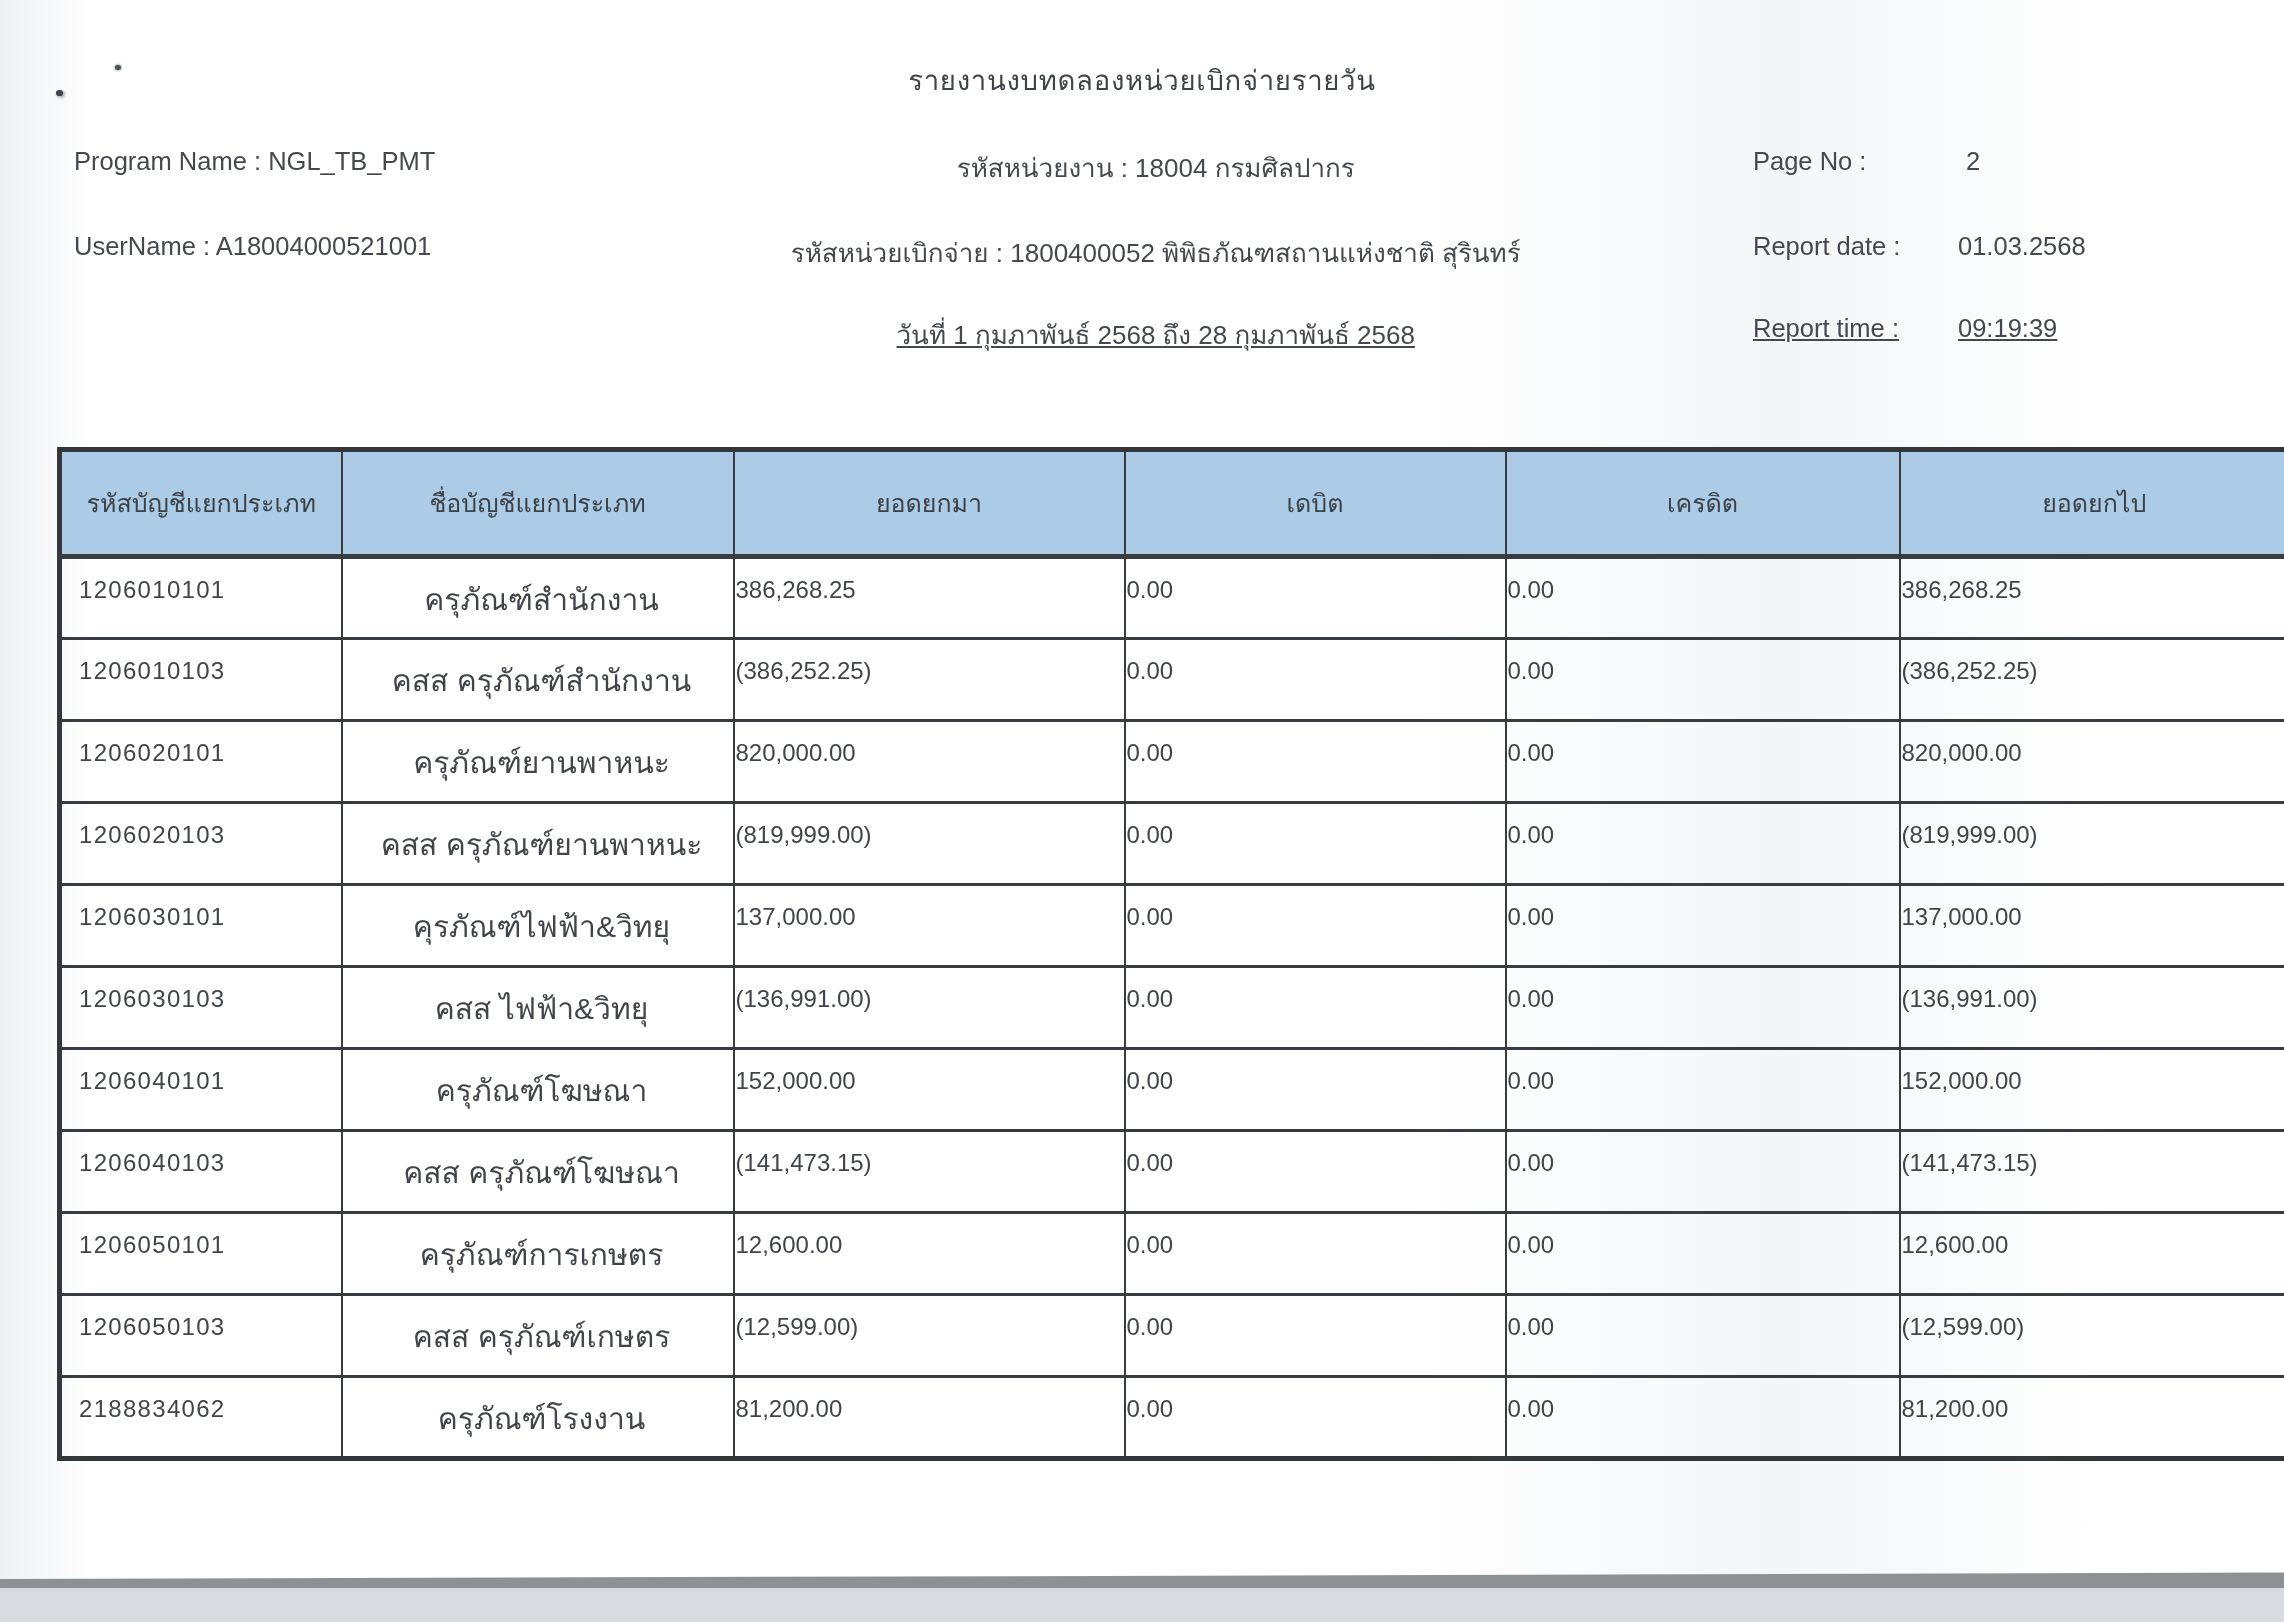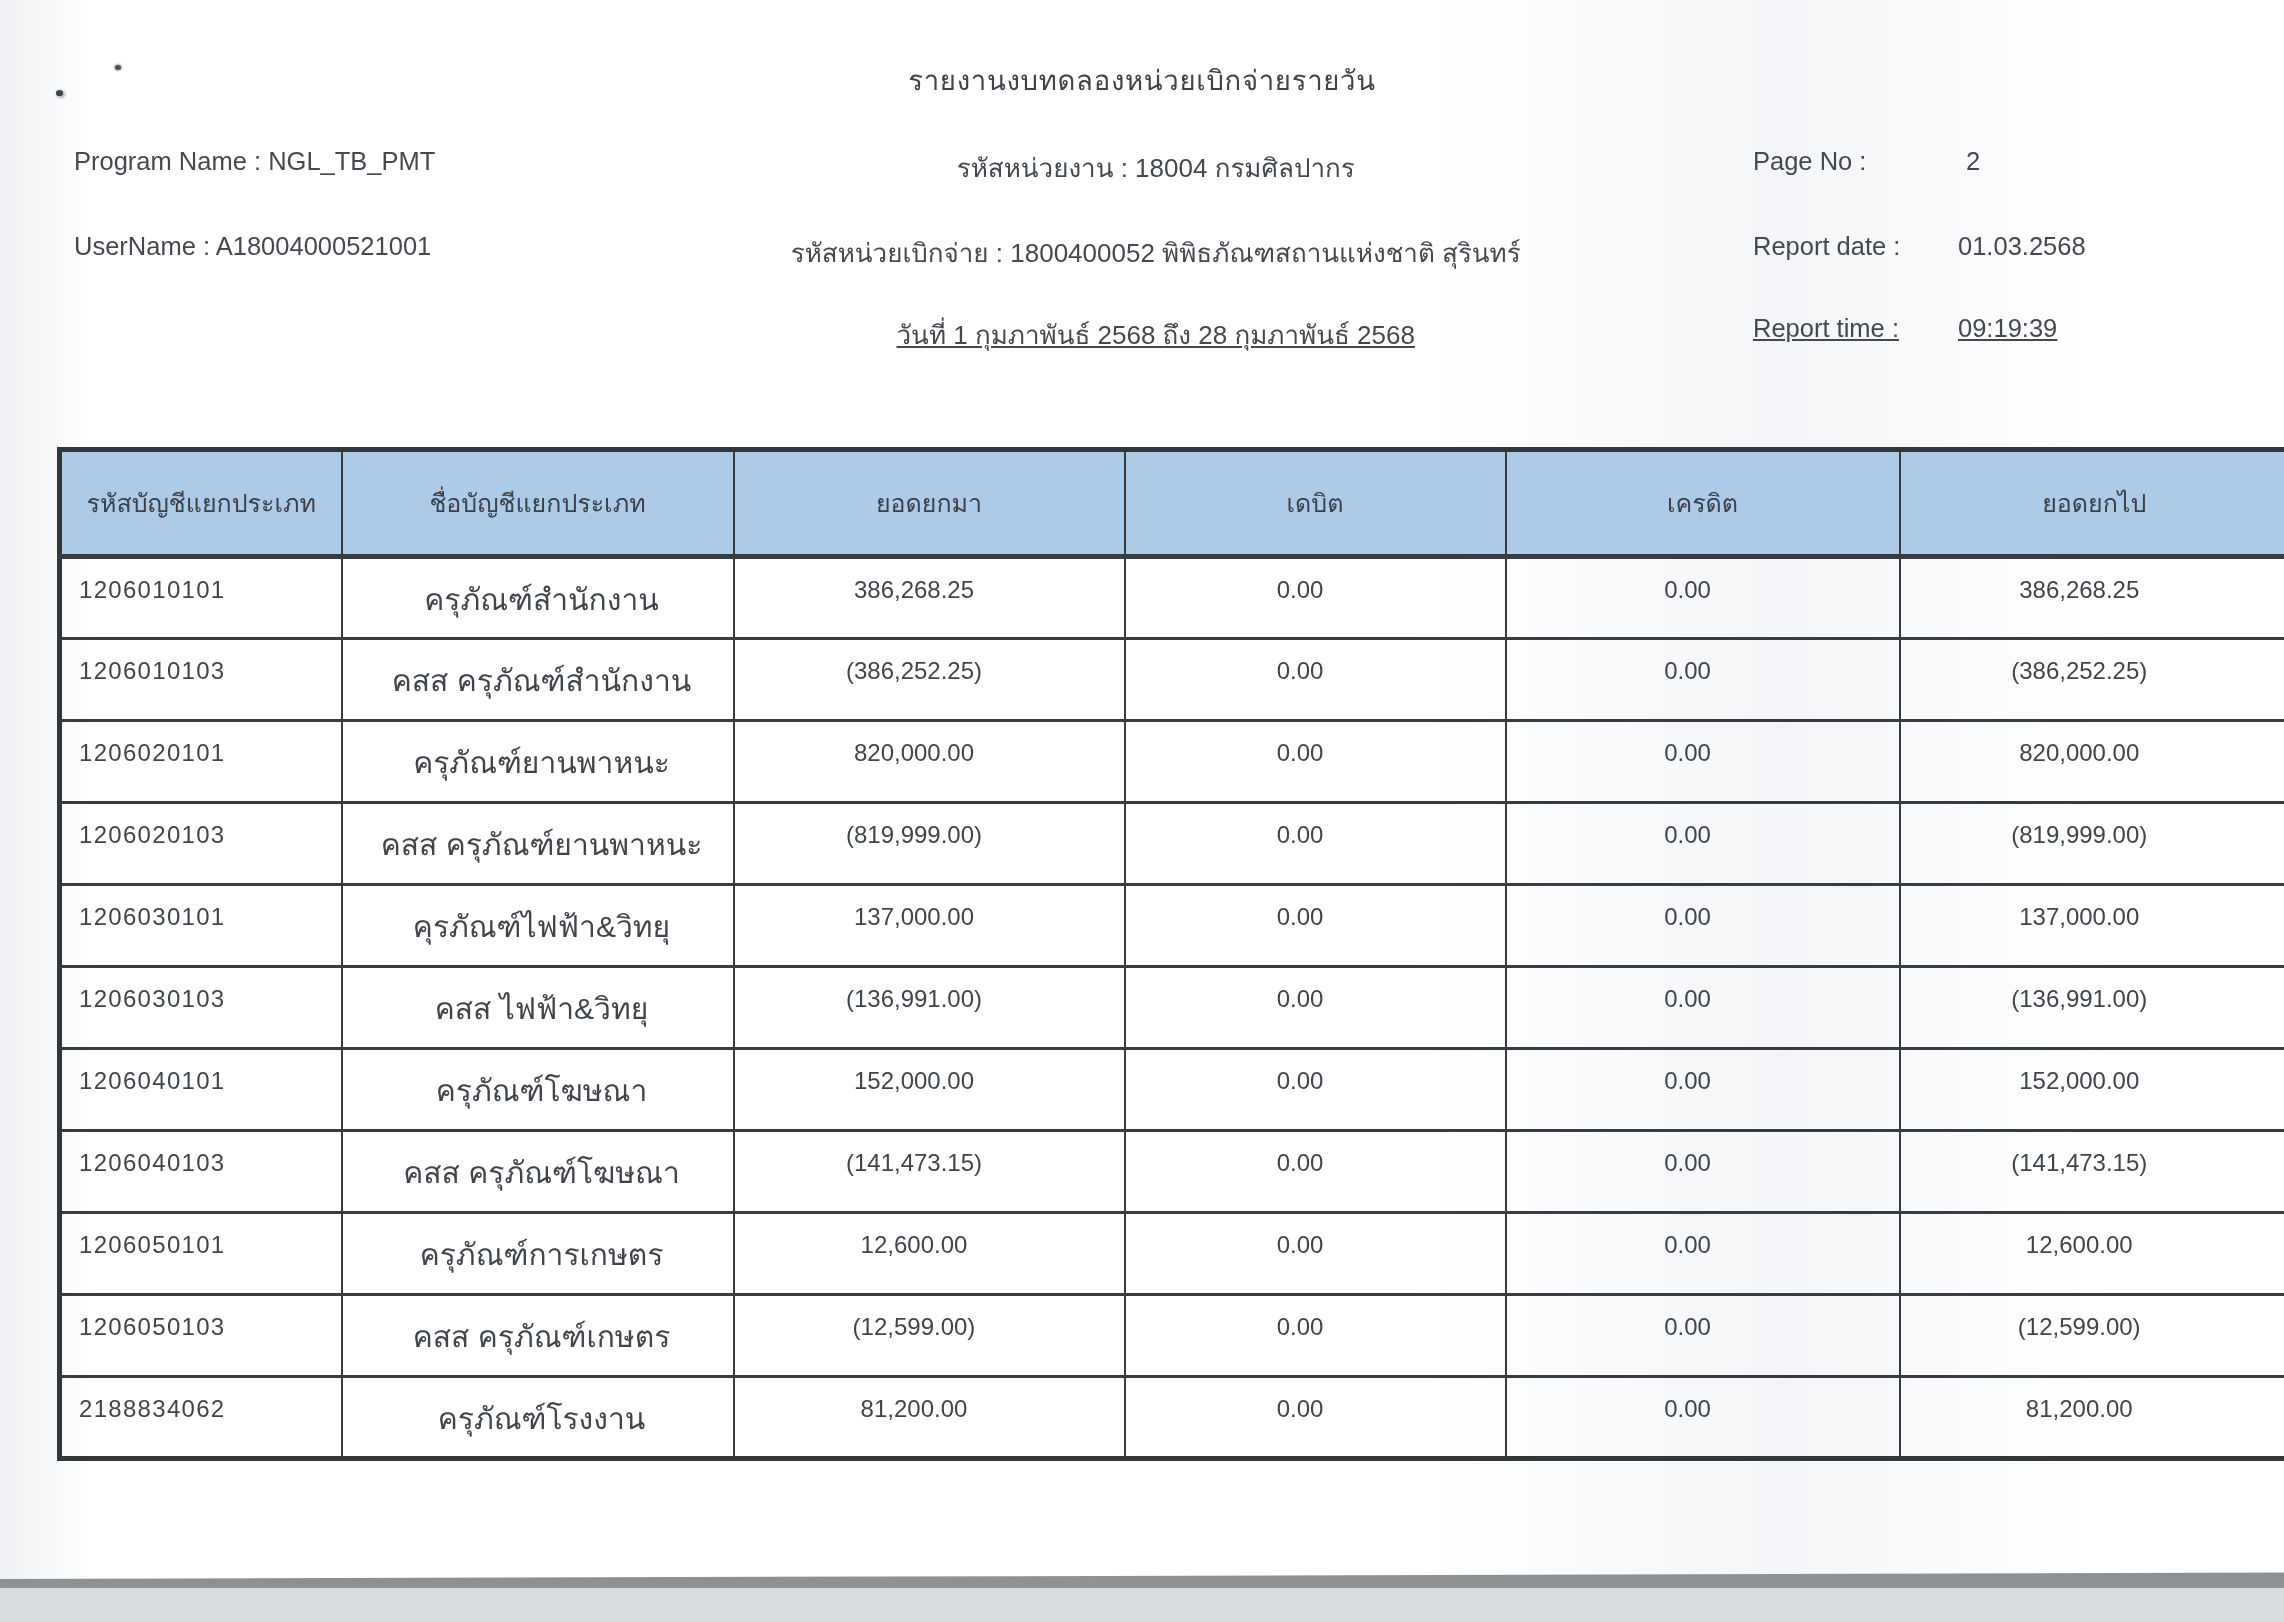--- a/index.html
+++ b/index.html
@@ -70,21 +70,21 @@
   table.grid td {
     height: 82px;
     vertical-align: top;
     padding-top: 17px;
     border-top-width: 3.9px;
     border-bottom-width: 3.9px;
     color: #41454b;
   }
   td.c-code { text-align: left;  padding-left: 17px; letter-spacing: 1.3px; }
   td.c-name { text-align: center;  padding-left: 9px; font-size: 30px; }
-  td.c-num  { text-align: center; padding-right: 31px; }
+  td.c-num  { text-align: left; padding-right: 31px; }
 
   
   .speck { position: absolute; border-radius: 50%; }
   .speck1 { left: 115px; top: 65px;  width: 5.9px;  height: 5.2px; background: #4c525c; box-shadow: 0 0 2px 0.7px rgba(76,82,92,.5); }
   .speck2 { left: 56px;  top: 90px; width: 7.2px; height: 5.9px; background: #3e444e; box-shadow: 1.3px 1.3px 2.6px 0.7px rgba(90,96,106,.45); }
   .bottom-strip {
     position: absolute;
     left: -7.9px; bottom: -7.9px;
     width: 2306px; height: 17px;
     background: #8e9193;

